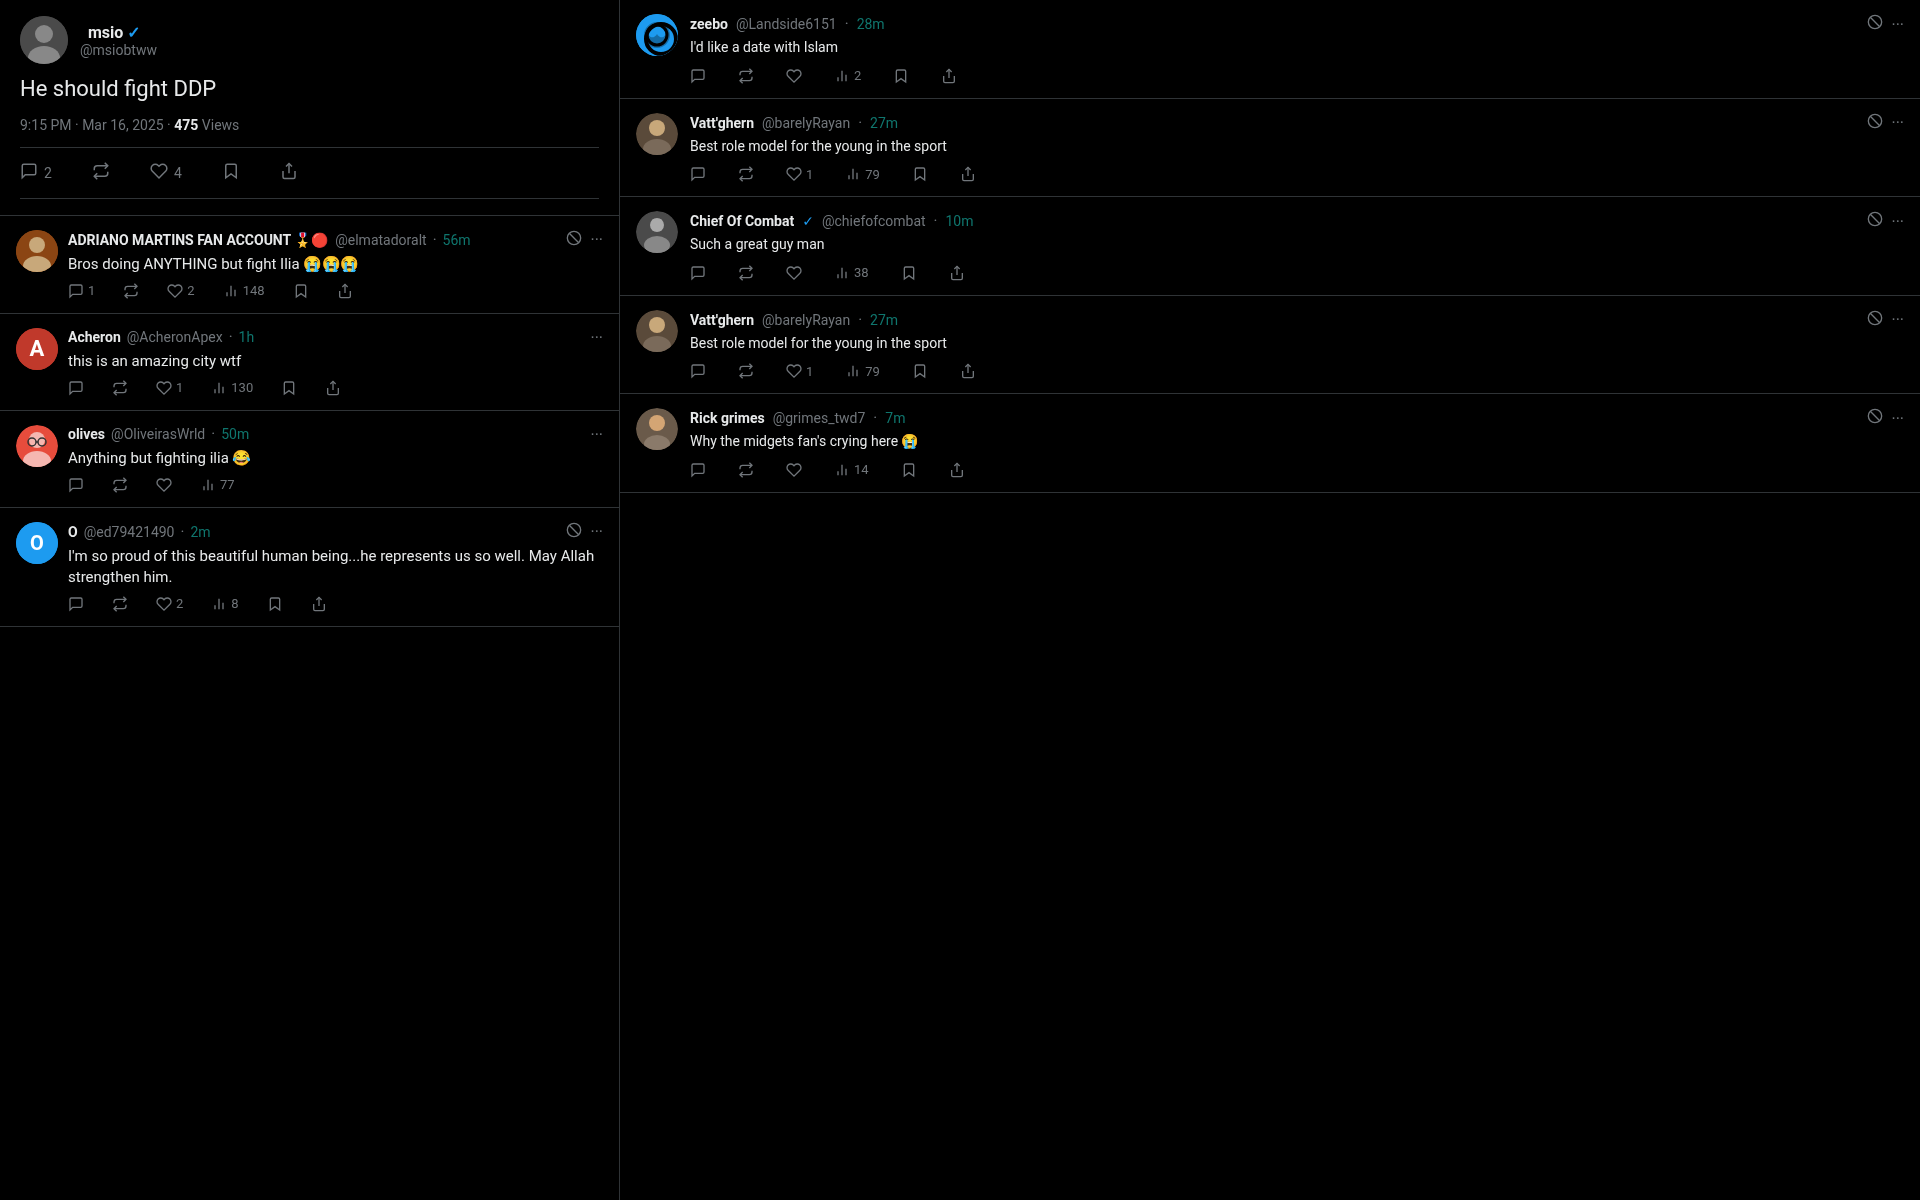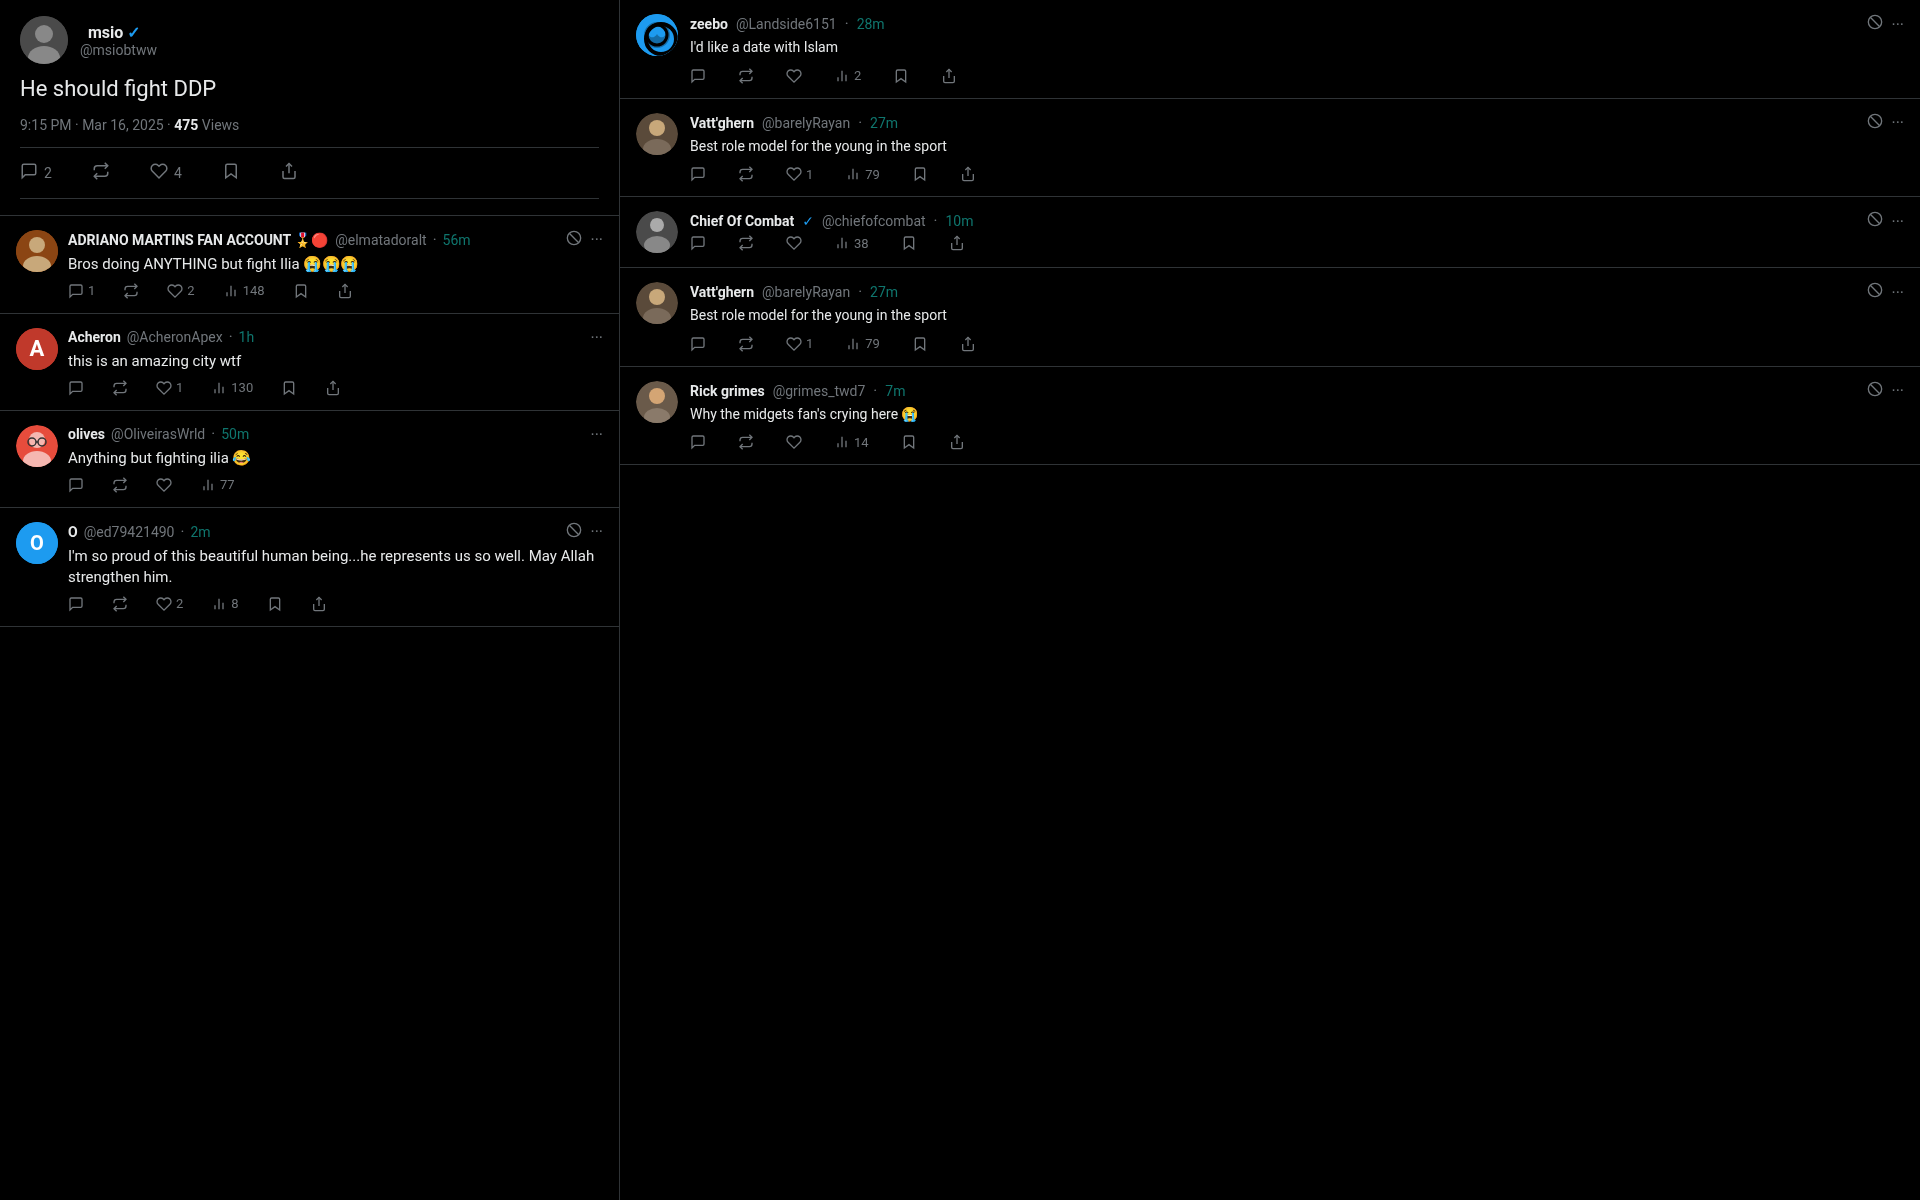--- a/index.html
+++ b/index.html
@@ -762,20 +762,21 @@
           <div class="header-icons">
             <span class="header-icon-btn">
               <svg width="16" height="16" viewBox="0 0 24 24" fill="none" stroke="#71767b" stroke-width="2">
                   <circle cx="12" cy="12" r="10"></circle>
                   <line x1="4.93" y1="4.93" x2="19.07" y2="19.07"></line>
                 </svg>
             </span>
             <span class="header-icon-btn">···</span>
           </div>
         </div>
+        <div class="right-tweet-text">Such a great guy man</div>
         <div class="right-tweet-actions">
           <div class="reply-action">
             <svg width="16" height="16" viewBox="0 0 24 24" fill="none" stroke="#71767b" stroke-width="2">
                 <path d="M21 15a2 2 0 0 1-2 2H7l-4 4V5a2 2 0 0 1 2-2h14a2 2 0 0 1 2 2z"></path>
               </svg>
           </div>
           <div class="reply-action">
             <svg width="16" height="16" viewBox="0 0 24 24" fill="none" stroke="#71767b" stroke-width="2">
                 <polyline points="17 1 21 5 17 9"></polyline>
                 <path d="M3 11V9a4 4 0 0 1 4-4h14"></path>

